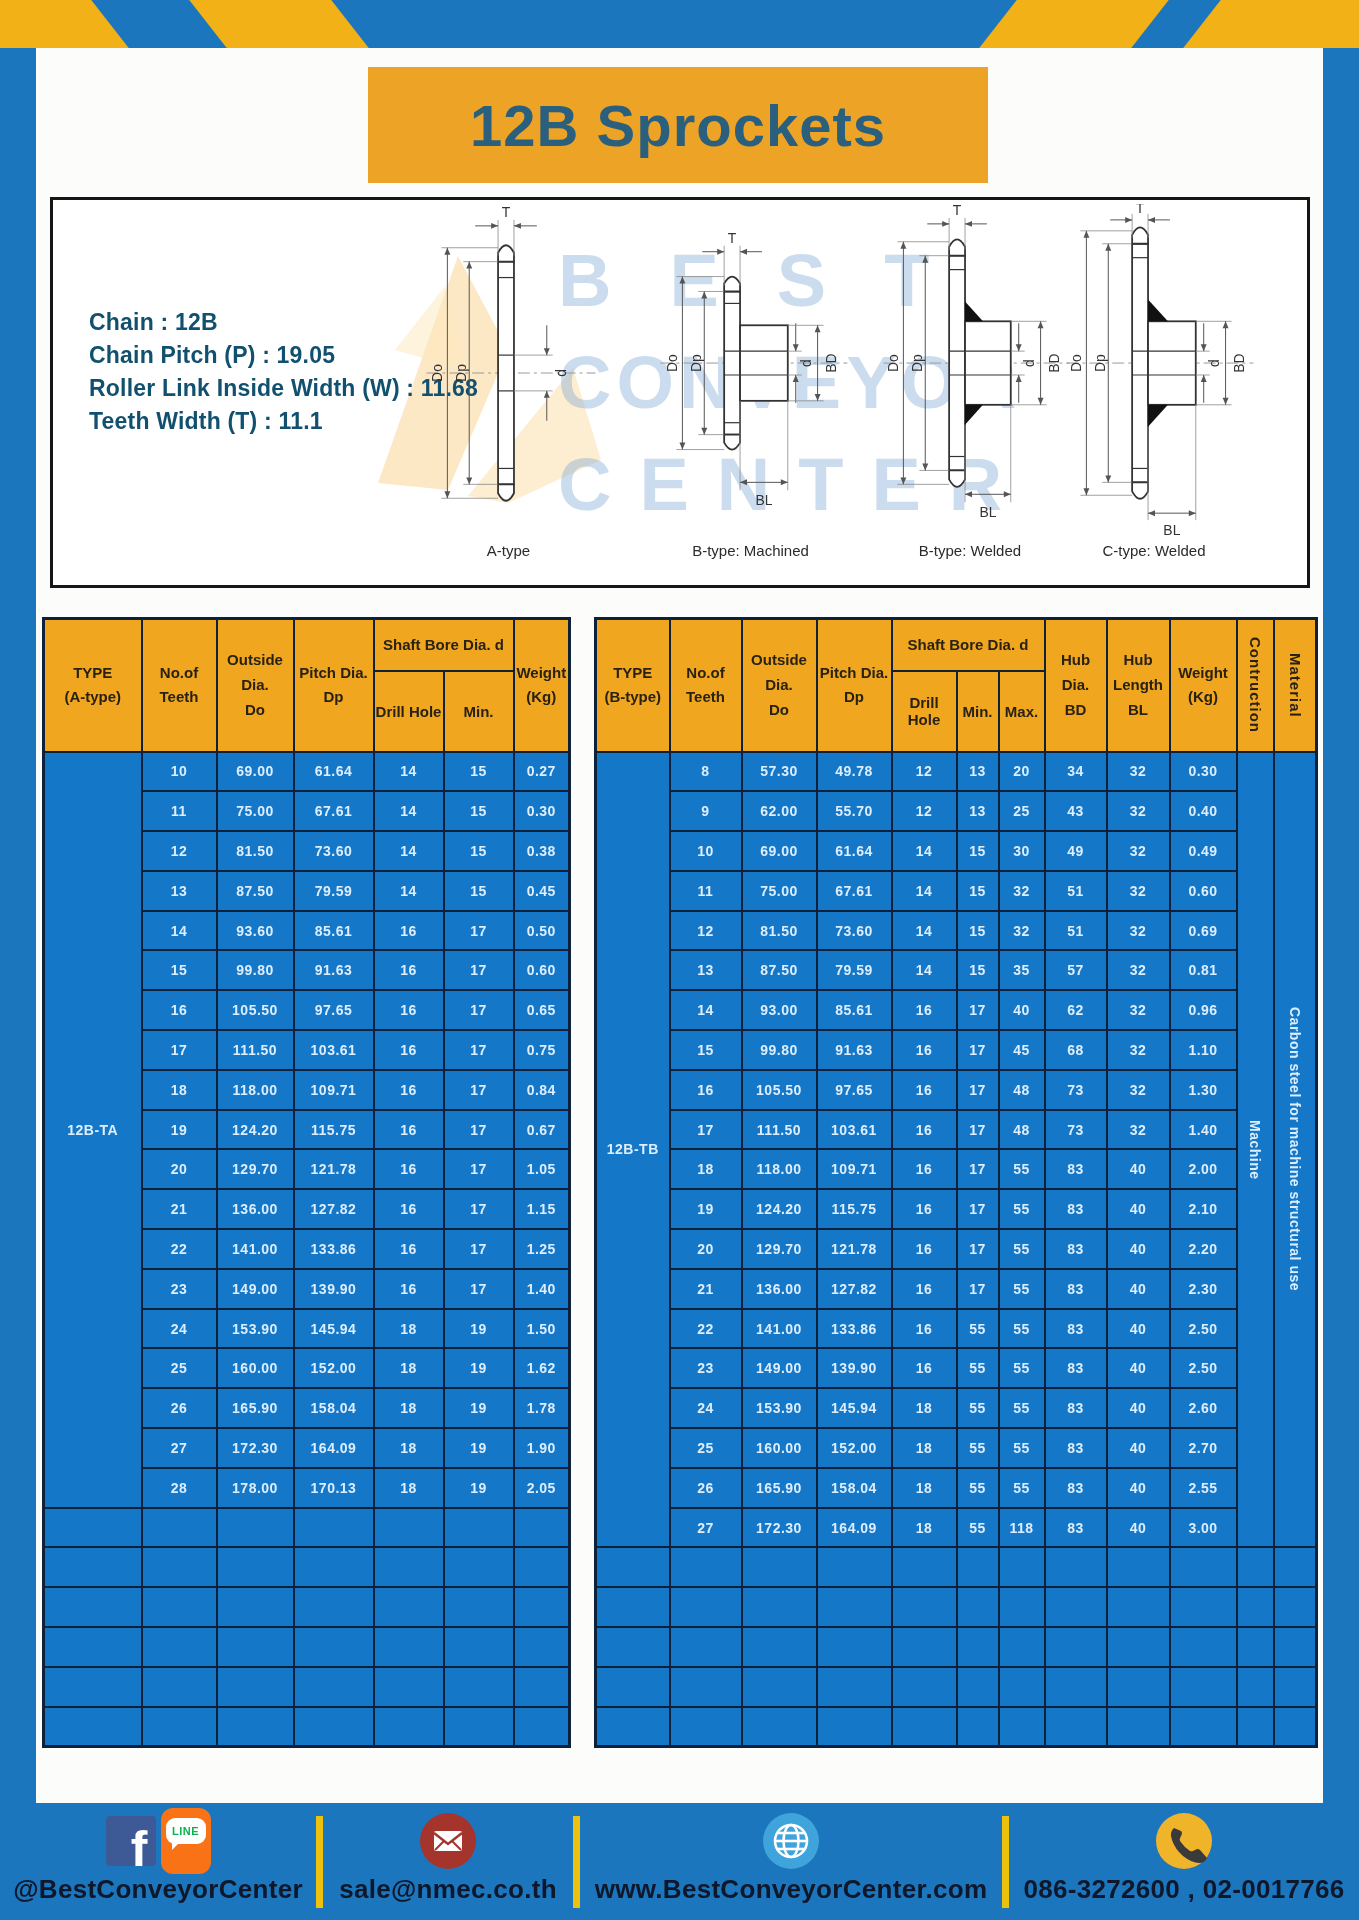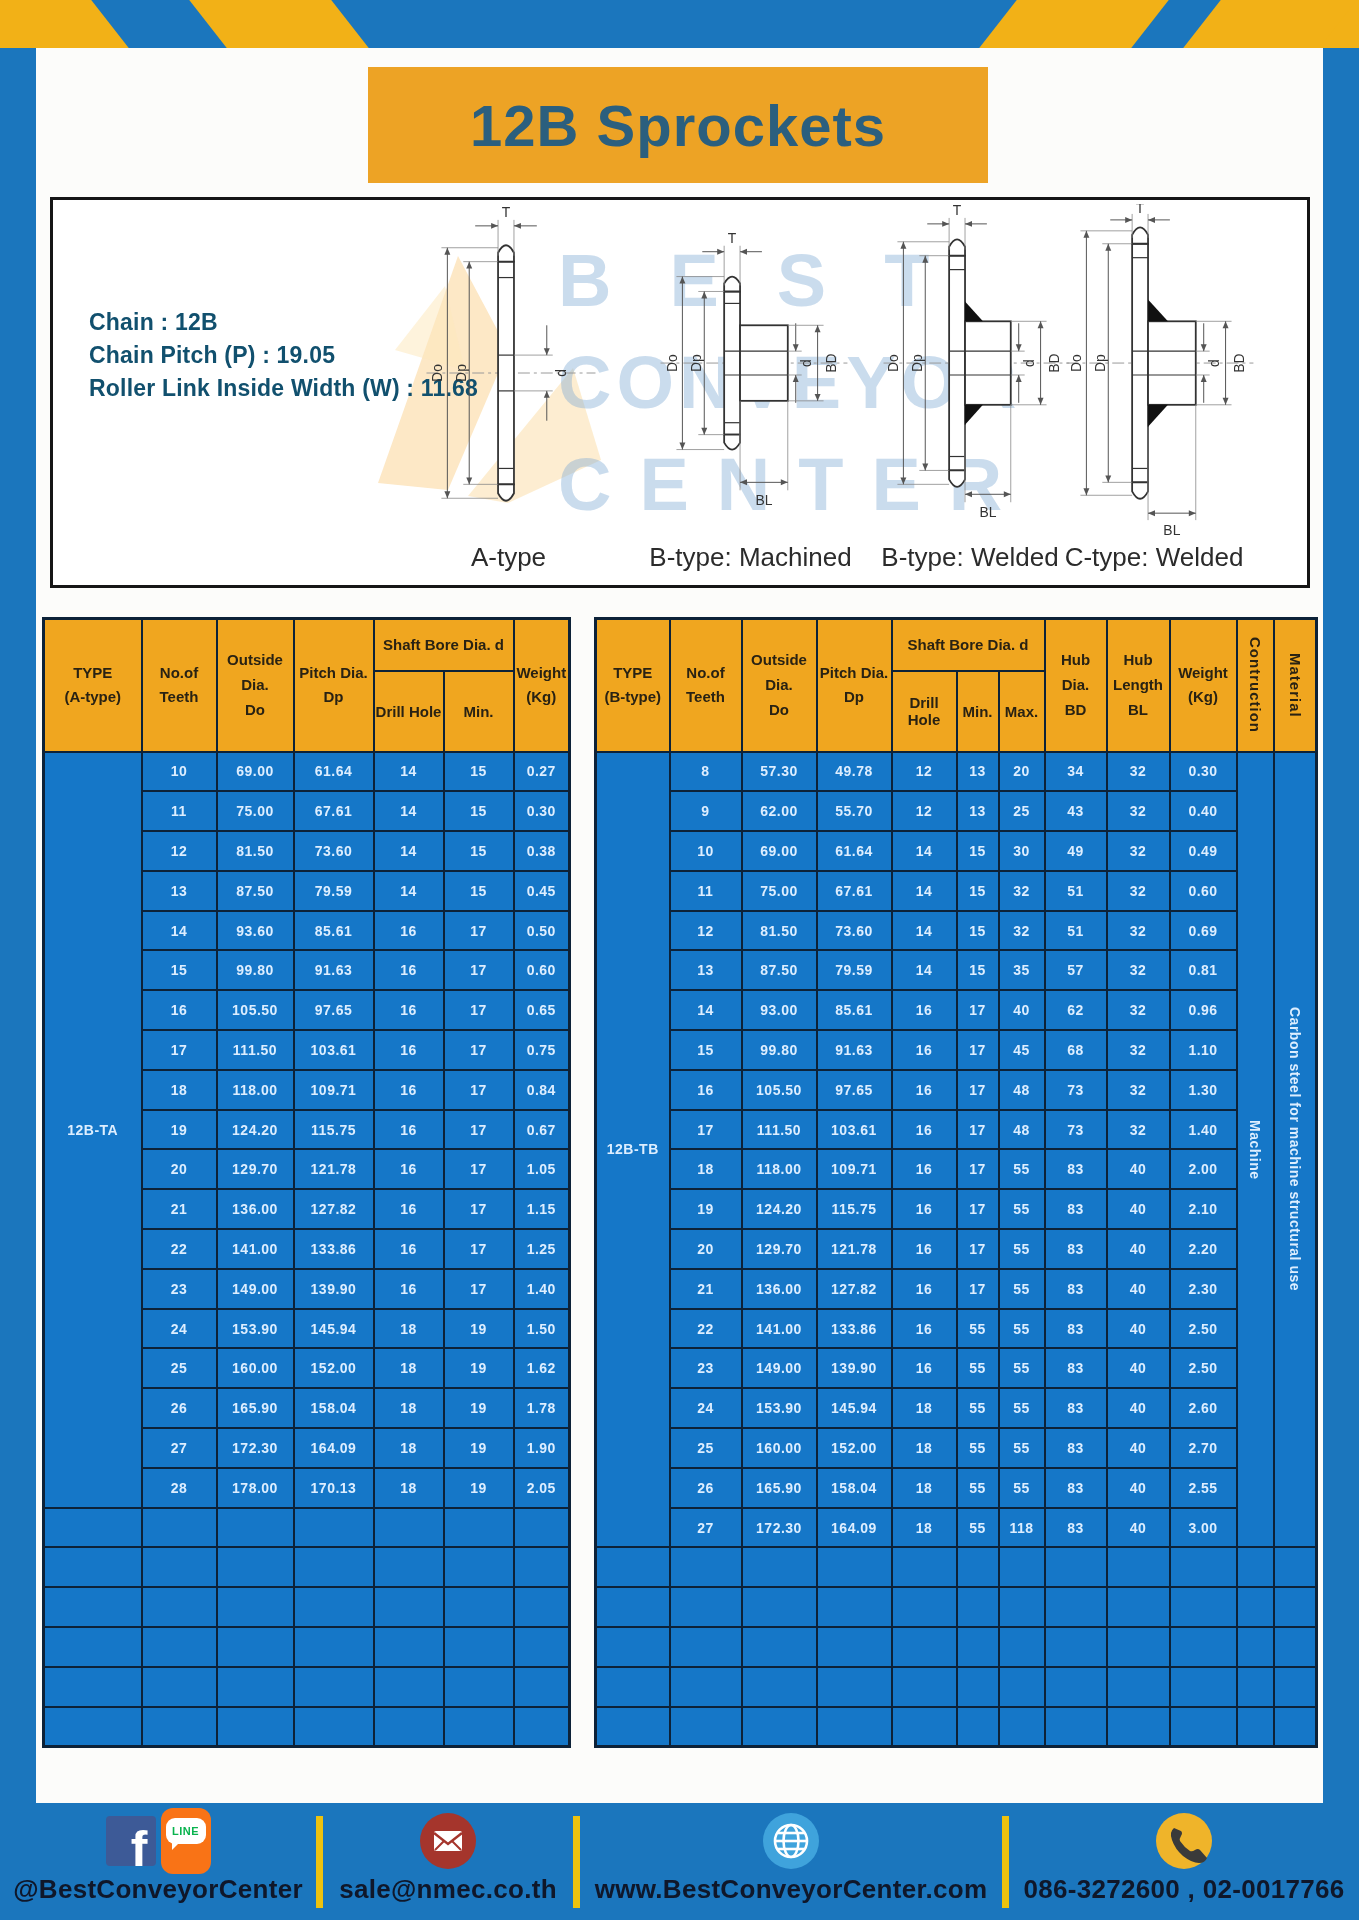--- a/index.html
+++ b/index.html
@@ -28,21 +28,21 @@
   .wm-b{letter-spacing:58px;}
   .wm-c{letter-spacing:5px;}
   .wm-e{letter-spacing:28px;}
   .specs{position:absolute;left:24px;top:94px;list-style:none;margin:12px;padding:0;}
   .specs li{font-size:23px;font-weight:bold;color:#11506e;line-height:33px;letter-spacing:.2px;}
   .fig{position:absolute;top:4px;margin:0;display:flex;flex-direction:column;align-items:center;}
   .fig-a{left:348px;width:215px;}
   .fig-bm{left:585px;width:225px;}
   .fig-bw{left:812px;width:210px;}
   .fig-cw{left:995px;width:212px;}
-  .fig figcaption{font-size:26px;color:#2b2b2b;margin-top:0;}
+  .fig figcaption{font-size:15px;color:#2b2b2b;margin-top:0;}
   svg .part{stroke:#333;stroke-width:1.8;fill:#fff;}
   svg .pl{stroke:#333;stroke-width:1.2;}
   svg .weld{fill:#111;stroke:none;}
   svg .ctr{stroke:#999;stroke-width:1;stroke-dasharray:12 4 3 4;fill:none;}
   svg .dl{stroke:#555;stroke-width:1;}
   svg .de{stroke:#888;stroke-width:.8;}
   svg .ar{fill:#555;stroke:none;}
   svg text{font-family:"Liberation Sans",sans-serif;font-size:14px;fill:#333;}
   
   .spec-table{position:absolute;border-collapse:collapse;table-layout:fixed;background:#1577c8;
@@ -109,20 +109,21 @@
       <div class="wm-text">
         <div class="wm-b">BEST</div>
         <div class="wm-c">CONVEYOR</div>
         <div class="wm-e">CENTER</div>
       </div>
 
       <ul class="specs">
         <li>Chain  :  12B</li>
         <li>Chain Pitch (P)  :  19.05</li>
         <li>Roller Link Inside Width (W) : 11.68</li>
+        <li>Teeth Width (T)  :  11.1</li>
       </ul>
 
       <figure class="fig fig-a">
         <svg width="215" height="338" viewBox="0 0 215 340">
           <line class="ctr" x1="25" y1="170" x2="195" y2="170"></line>
           <rect class="part" x="97" y="58" width="16" height="224"></rect>
           <path class="part" d="M97 58 v-9 q8 -15 16 0 v9 z"></path>
           <path class="part" d="M97 282 v9 q8 15 16 0 v-9 z"></path>
           <line class="pl" x1="97" y1="74" x2="113" y2="74"></line>
           <line class="pl" x1="97" y1="266" x2="113" y2="266"></line>

